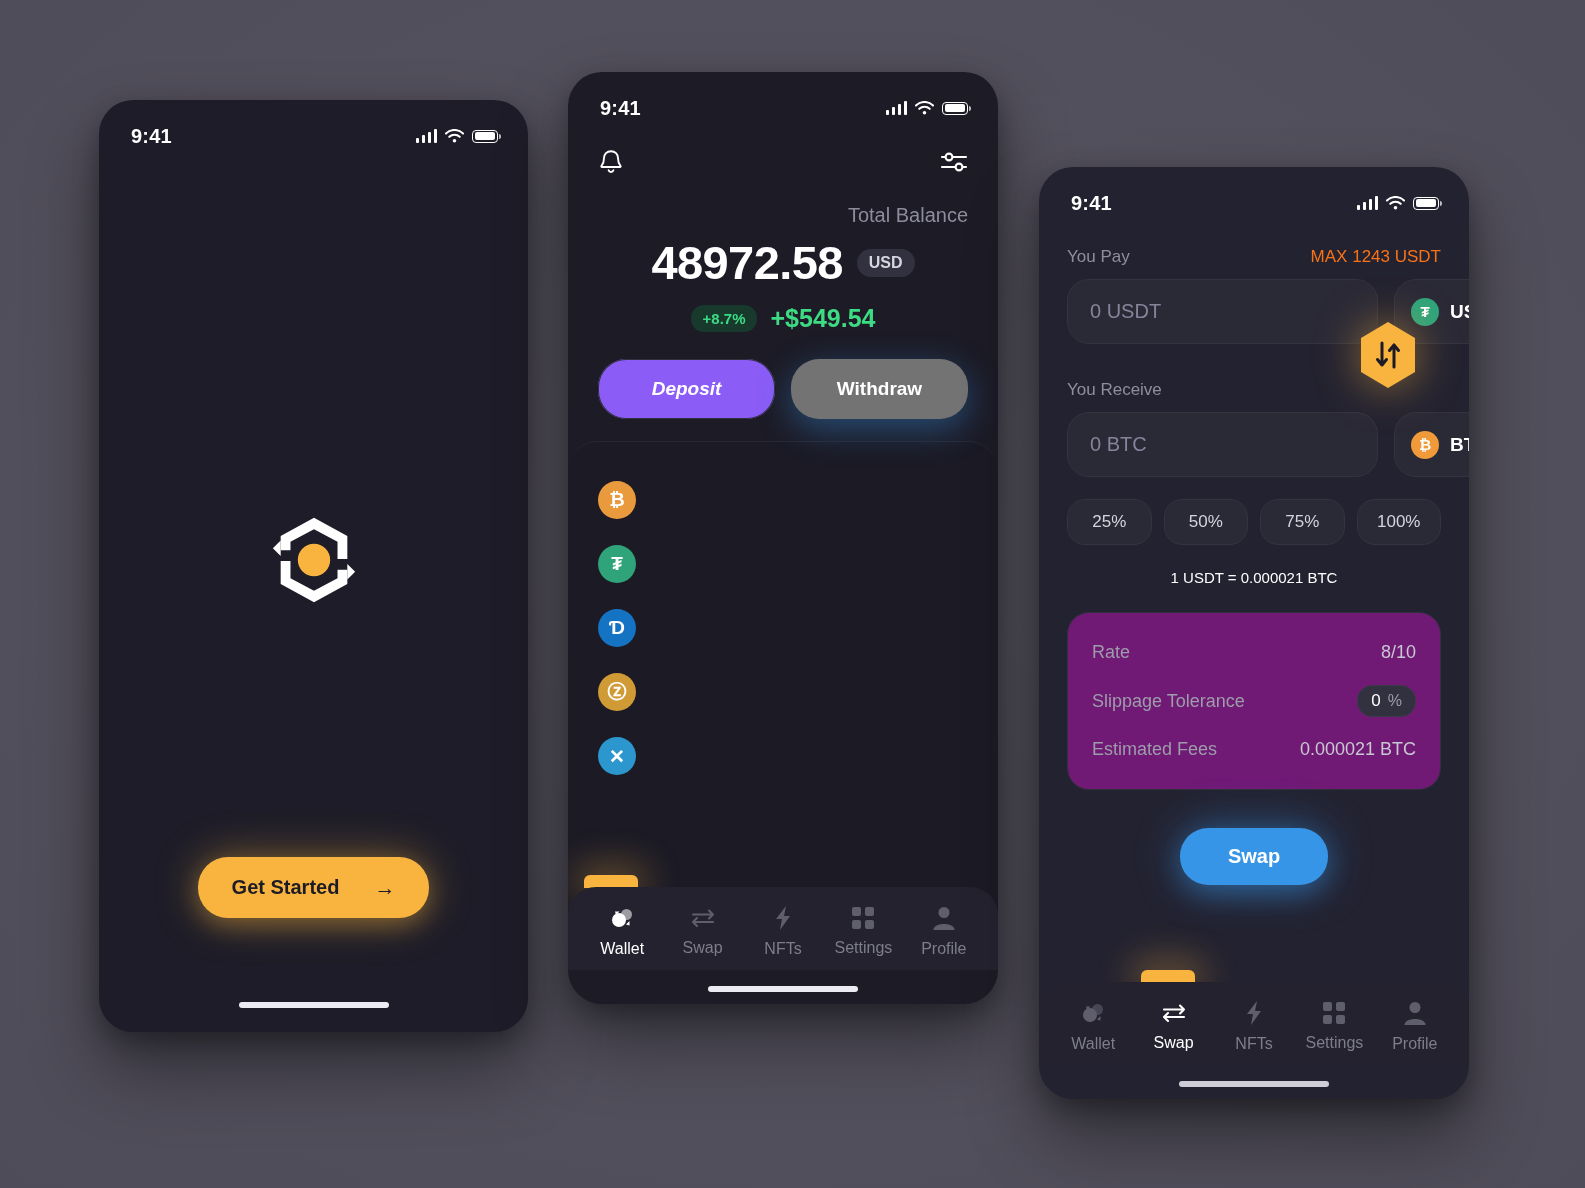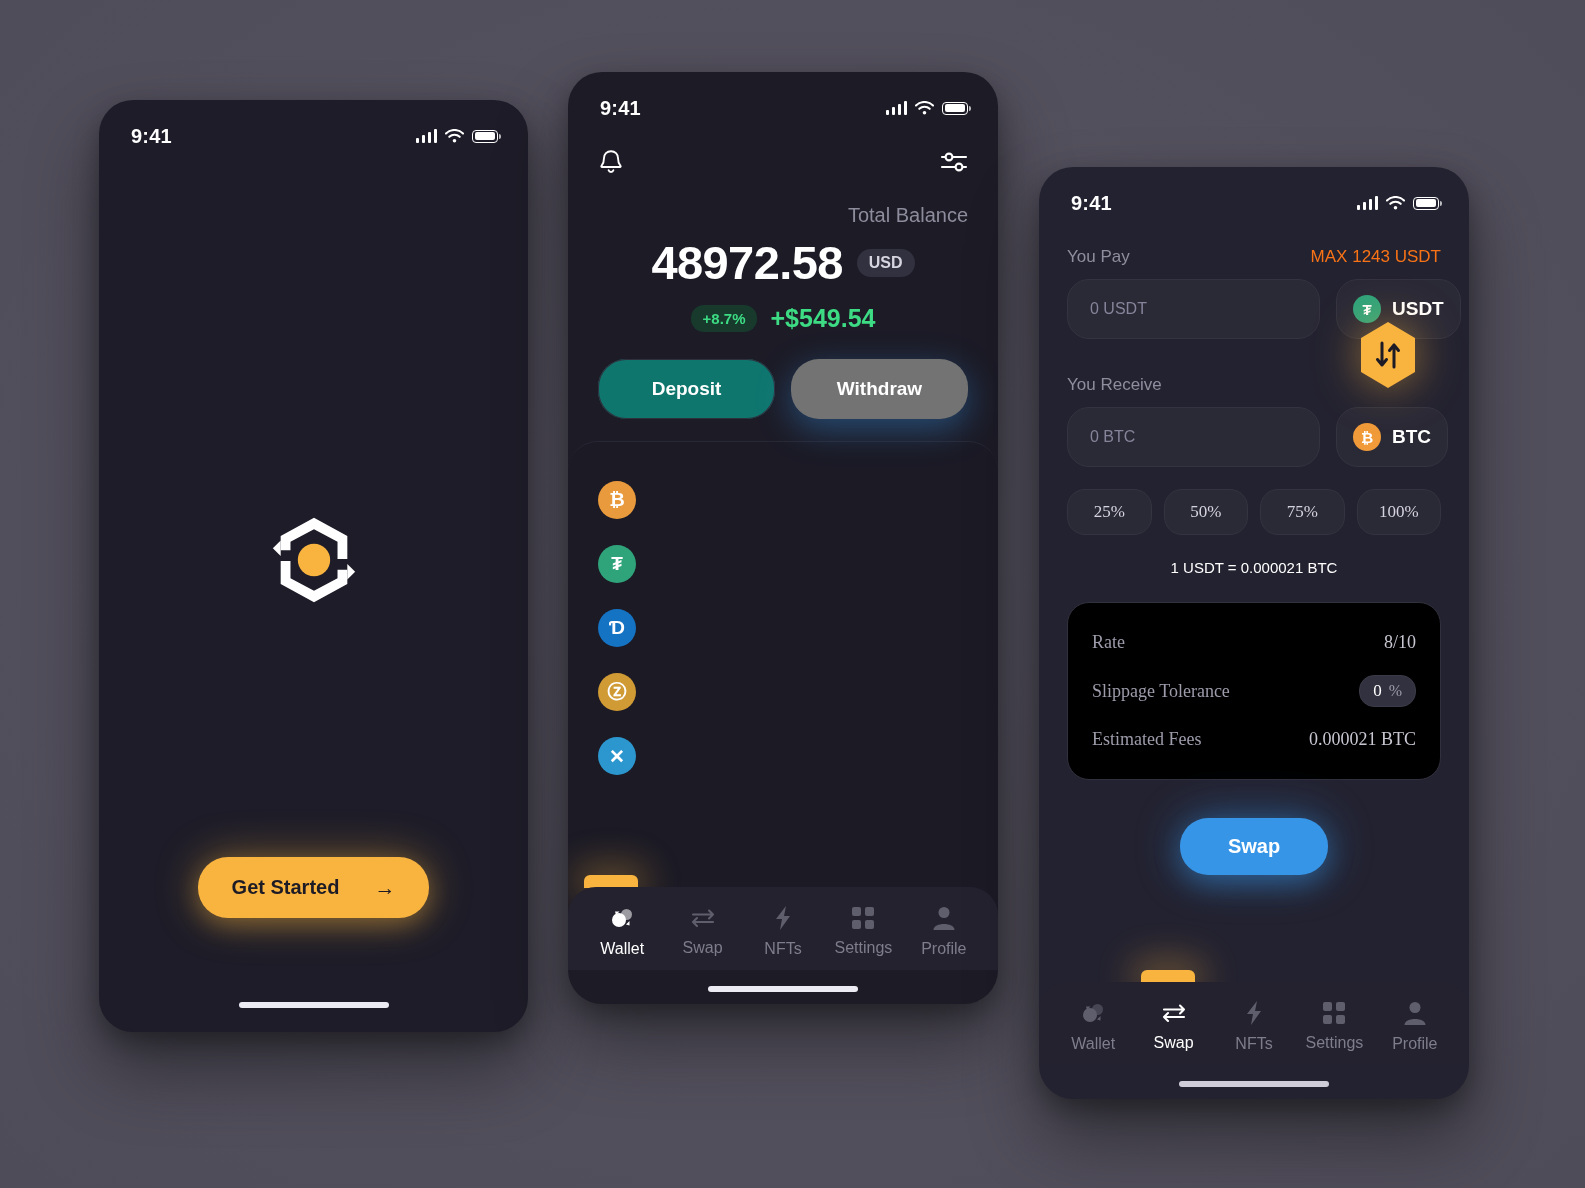--- a/index.html
+++ b/index.html
@@ -73,21 +73,21 @@
   .balance-amt { color:#fff; font-size:47px; font-weight:700; letter-spacing:-.6px; }
   .cur-pill { background:#32313f; color:#d7d6e0; font-size:16px; font-weight:600; padding:5px 12px; border-radius:14px; }
   .delta-row { display:flex; align-items:center; justify-content:center; gap:13px; margin-top:14px; }
   .delta-pct { background:#173a2d; color:#3ddc84; font-size:15px; font-weight:600; padding:5px 12px; border-radius:13px; }
   .delta-amt { color:#3ddc84; font-size:25px; font-weight:600; }
   .act-row { display:flex; gap:16px; margin-top:26px; padding-bottom:28px; }
   .act {
     flex:1; border:none; border-radius:28px; padding:19px 0;
     font-size:19px; font-weight:700; cursor:pointer;
   }
-  .act.ghost { background:#0f766e; color:#fff; box-shadow: inset 0 0 0 1px #302f3d; }
+  .act.ghost { background:#8b5cf6; color:#fff; box-shadow: inset 0 0 0 1px #302f3d; font-style: italic; }
   .act.primary { background:#737373; color:#fff; box-shadow: 0 10px 34px rgba(55,149,232,.40); }
 
   .w-list-card {
     background:#1b1a25; border-top:1px solid #282734;
     border-radius:30px 30px 0 0; margin-top:-6px;
     padding: 26px 30px 0; height: 470px;
   }
   .coin-row { display:flex; align-items:center; gap:17px; padding:13px 0; }
   .coin-ic { width:38px; height:38px; border-radius:50%; flex:0 0 38px;
              display:flex; align-items:center; justify-content:center;
@@ -120,47 +120,47 @@
   .nav-item.active .nav-ic { opacity:1; }
 
   
   .sw-body { padding: 8px 28px 0; position:relative; }
   .sw-lblrow { display:flex; align-items:center; justify-content:space-between; margin-top:14px; }
   .sw-lbl { color:#8f8e9e; font-size:17px; }
   .sw-max { color:#f97316; font-size:17px; }
   .sw-fieldrow { display:flex; gap:16px; margin-top:12px; align-items:stretch; }
   .sw-input {
     flex:1; background:#2a2936; border:1px solid #34333f; border-radius:22px;
-    padding:20px 22px; color:#8b8a99; font-size:16px;
+    padding:20px 22px; color:#8b8a99; font-size:20px;
     font-family:"Liberation Sans", sans-serif; outline:none;
   }
   .sw-input::placeholder { color:#85849a; }
   .sw-token {
     width:150px; background:#2a2936; border:1px solid #34333f; border-radius:22px;
     display:flex; align-items:center; gap:11px; padding:0 16px; cursor:pointer;
   }
   .tok-ic { width:28px; height:28px; border-radius:50%; flex:0 0 28px;
             display:flex; align-items:center; justify-content:center;
             color:#fff; font-size:15px; font-weight:700; }
   .tok-name { color:#fff; font-size:19px; font-weight:700; flex:1; }
   .hexbtn {
     position:absolute; right:50px; top:96px; width:62px; height:68px;
     background:none; border:none; padding:0; cursor:pointer;
     filter: drop-shadow(0 0 22px rgba(249,180,63,.55));
   }
   .pct-row { display:flex; gap:12px; margin-top:22px; }
   .pct {
     flex:1; background:#2a2936; border:1px solid #34333f; border-radius:18px;
     color:#d5d4de; font-size:17px; padding:12px 0; cursor:pointer;
-    font-family:Liberation Serif, serif;
+    font-family:Liberation Sans, sans-serif;
   }
   .rate-line { text-align:center; color:#fff; font-size:15px; margin-top:24px; }
   .det-card {
-    margin-top:26px; background:#000000; border:1px solid #31303d;
-    border-radius:22px; padding:18px 24px;font-family:Liberation Serif, serif;
+    margin-top:26px; background:#701a75; border:1px solid #31303d;
+    border-radius:22px; padding:18px 24px;
   }
   .det-row { display:flex; align-items:center; justify-content:space-between; padding:11px 0; }
   .det-k { color:#9d9cab; font-size:18px; }
   .det-v { color:#c8c7d2; font-size:18px; }
   .slip-chip {
     background:#32313f; border:1px solid #3b3a48; border-radius:15px;
     padding:5px 13px; display:flex; align-items:center; gap:7px;
   }
   .slip-val { color:#fff; font-size:17px; }
   .slip-unit { color:#9d9cab; font-size:16px; }

